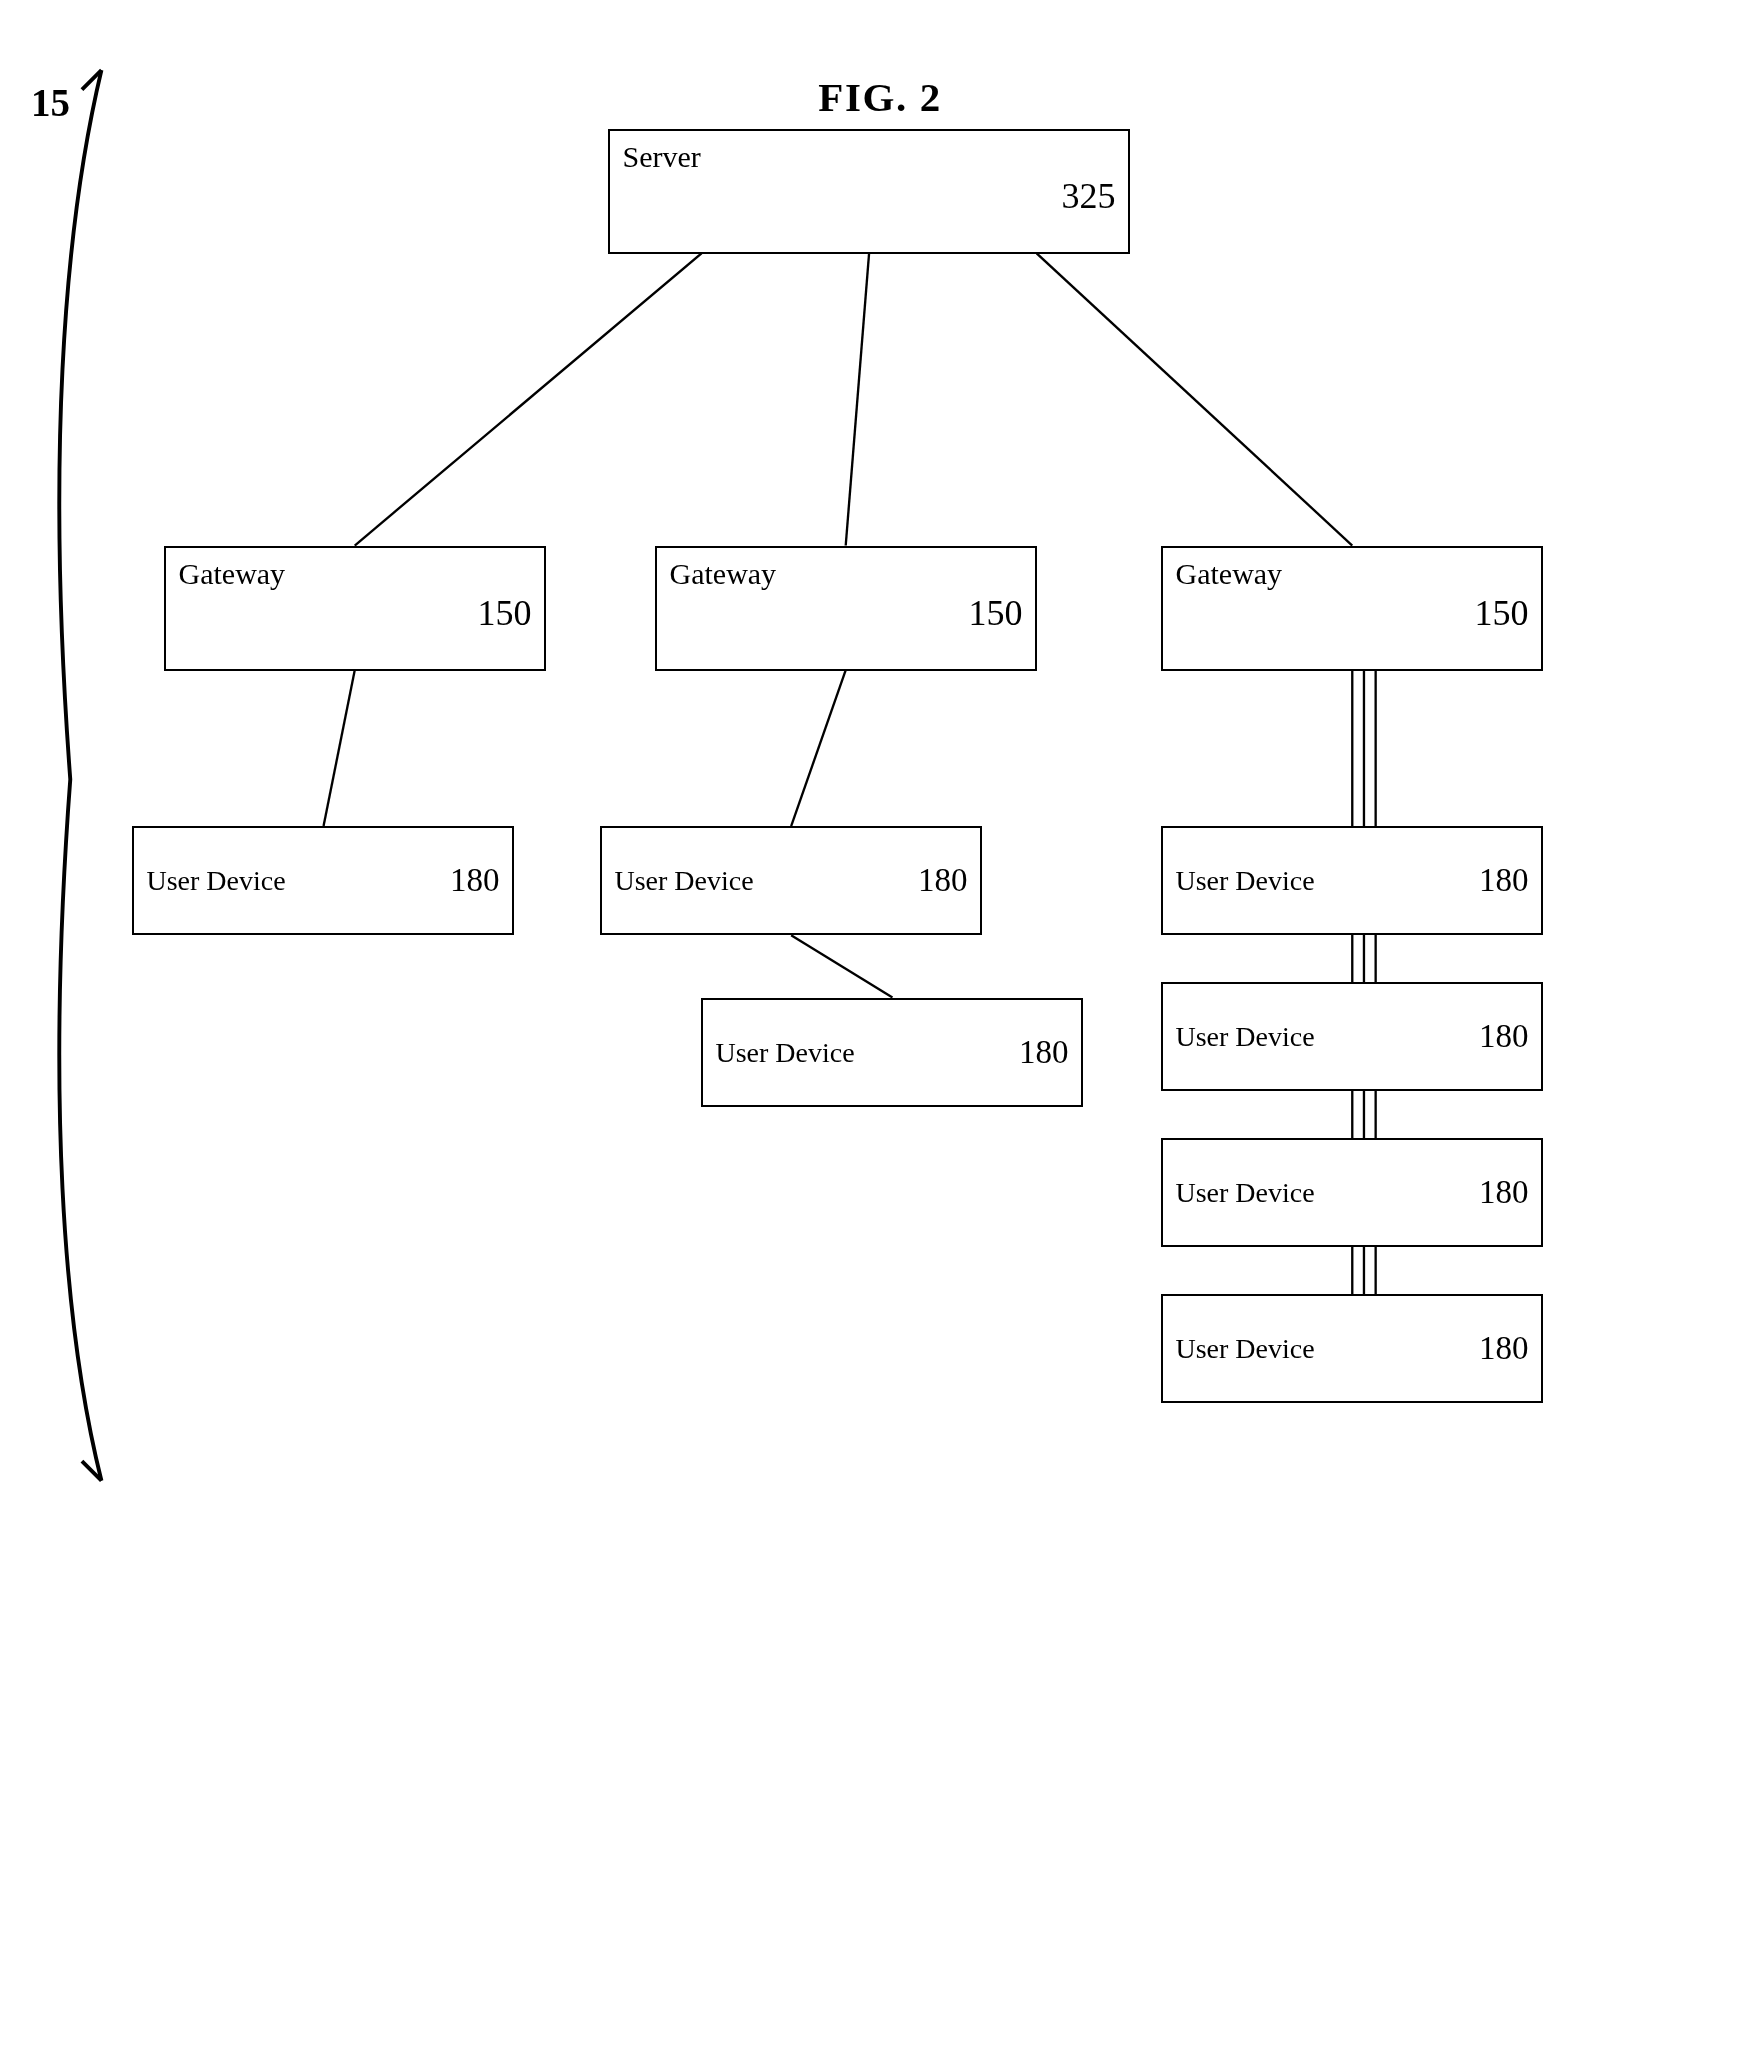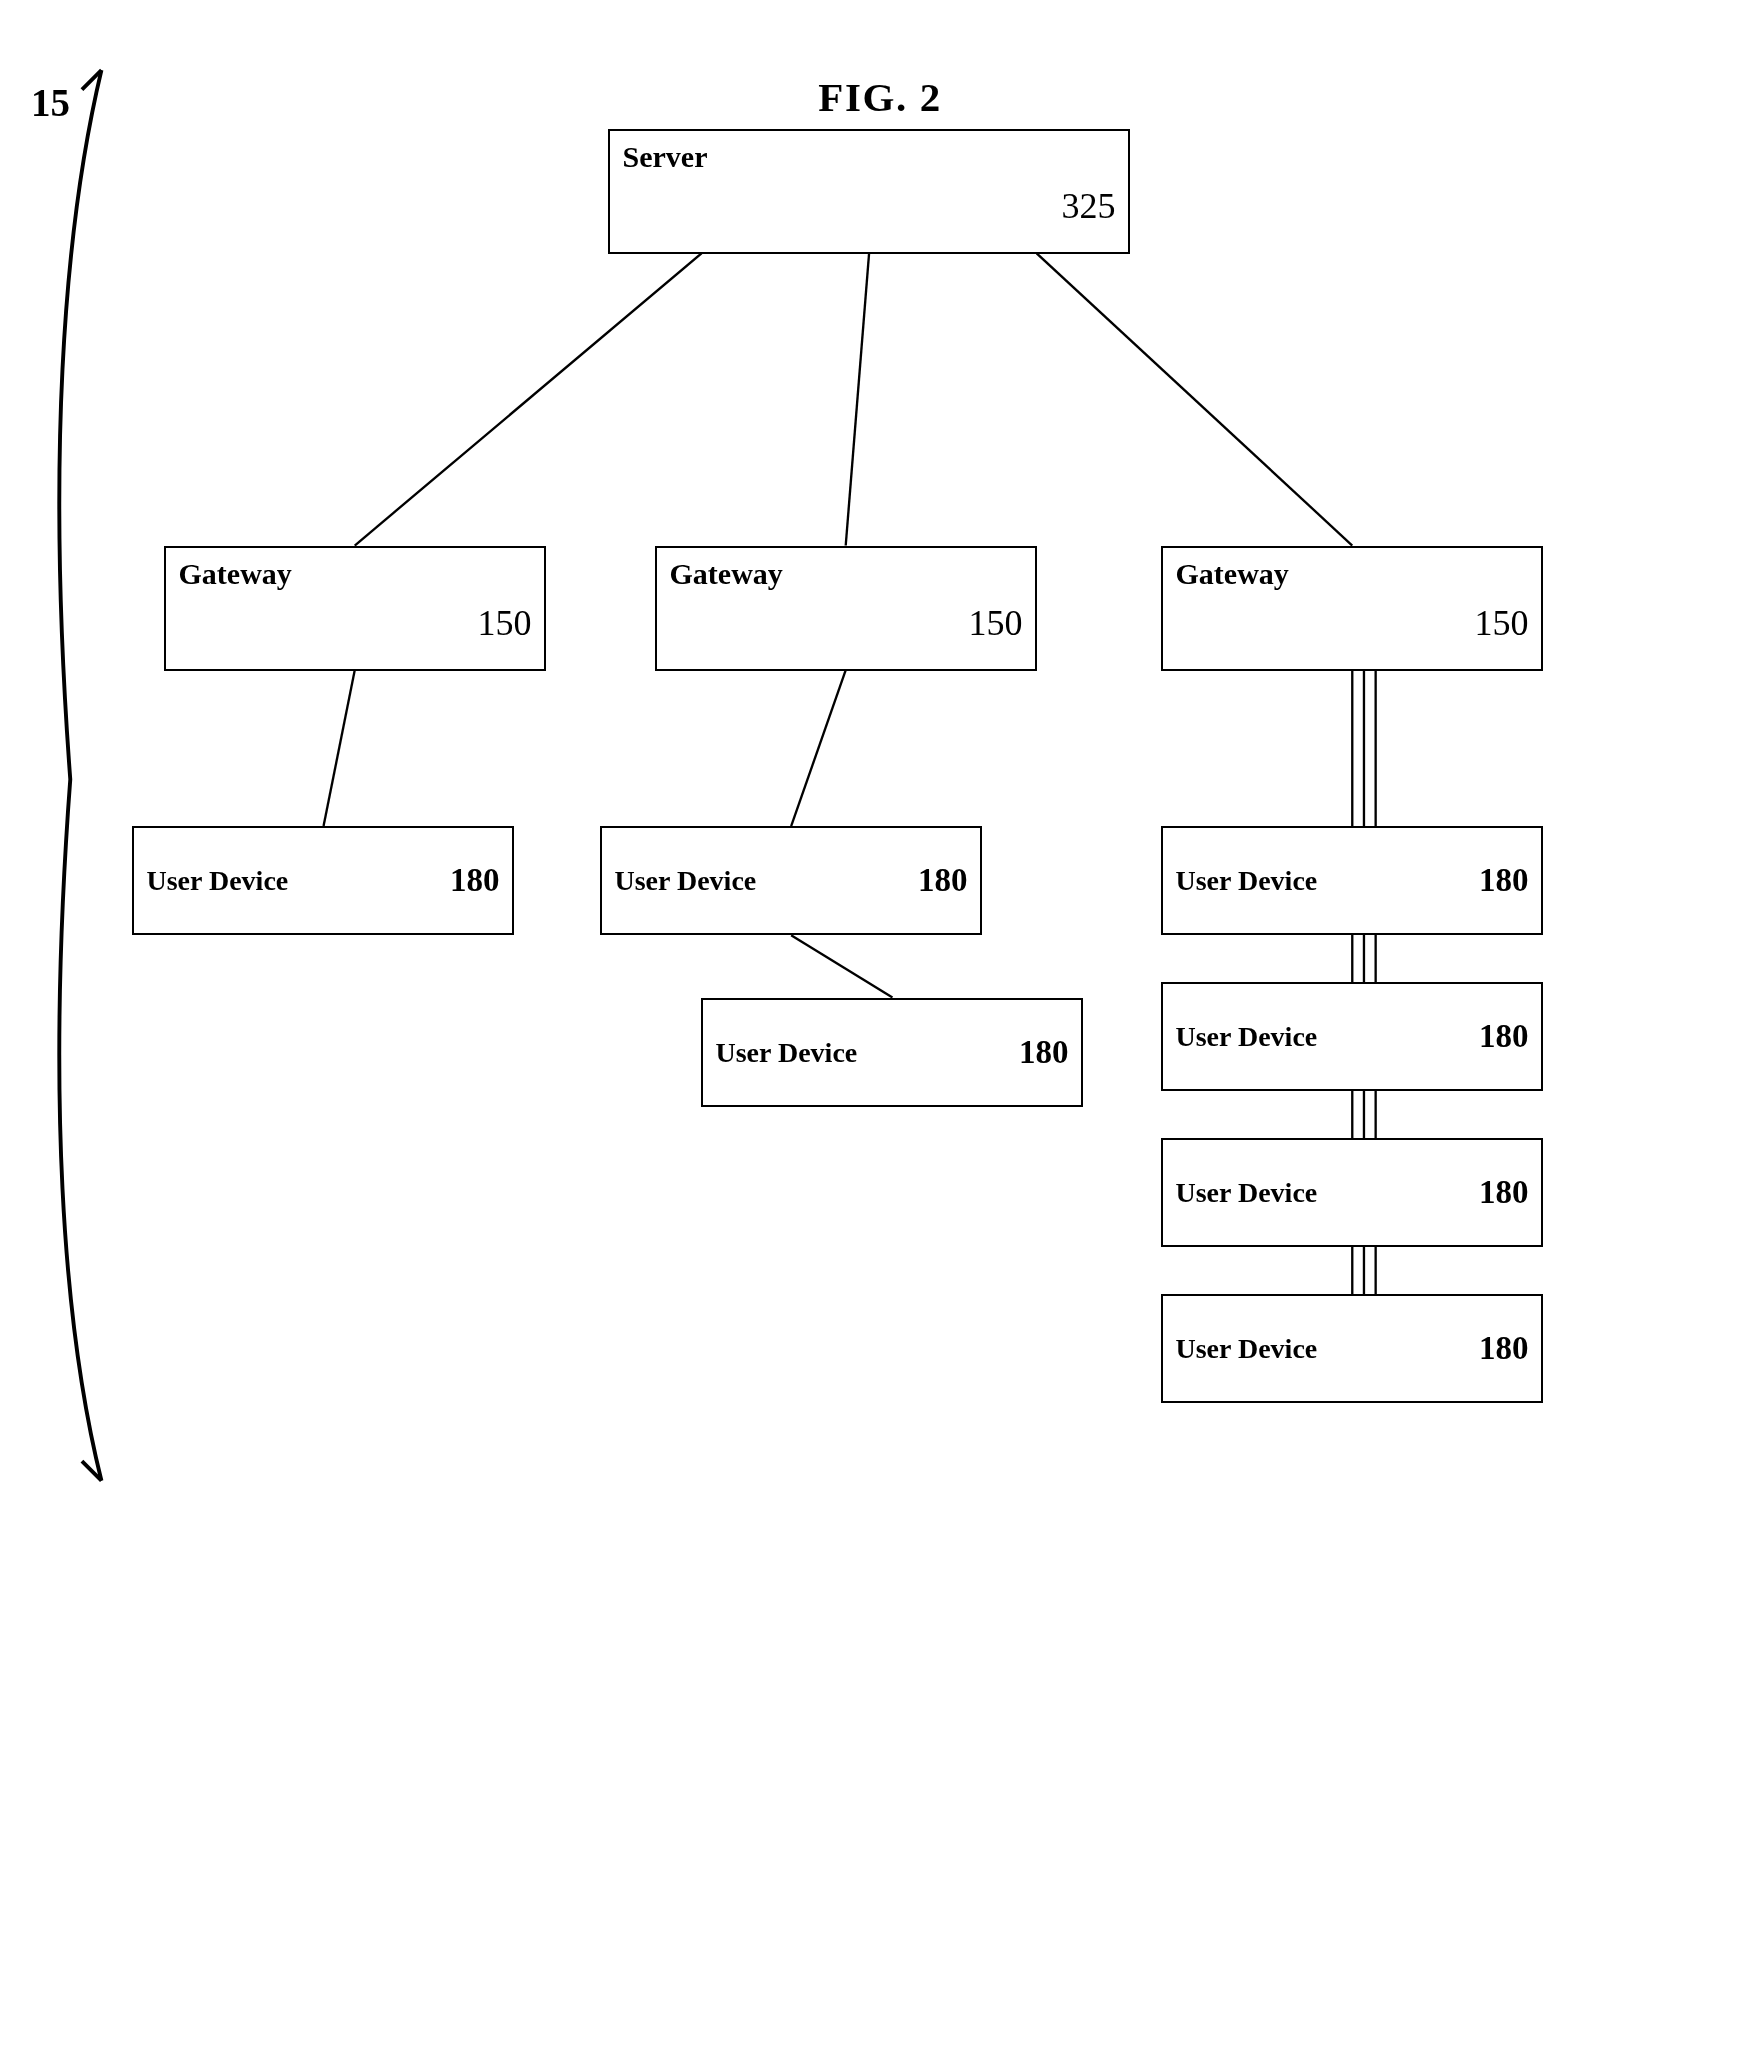--- a/index.html
+++ b/index.html
@@ -30,28 +30,28 @@
       background: #fff;
       display: flex;
       flex-direction: column;
       align-items: flex-start;
       justify-content: flex-start;
       padding: 7.8px 12.5px;
     }
 
     .box-label {
       font-size: 30px;
-      font-weight: bold;
+      font-weight: normal;
       line-height: 1.2;
     }
 
     .box-number {
       font-size: 36px;
       align-self: flex-end;
-      margin-top: 10px;
+      margin-top: 0;
     }
 
     
     .diagram-svg {
       position: absolute;
       top: 0;
       left: 0;
       width: 1760px;
       height: 2066px;
       pointer-events: none;

